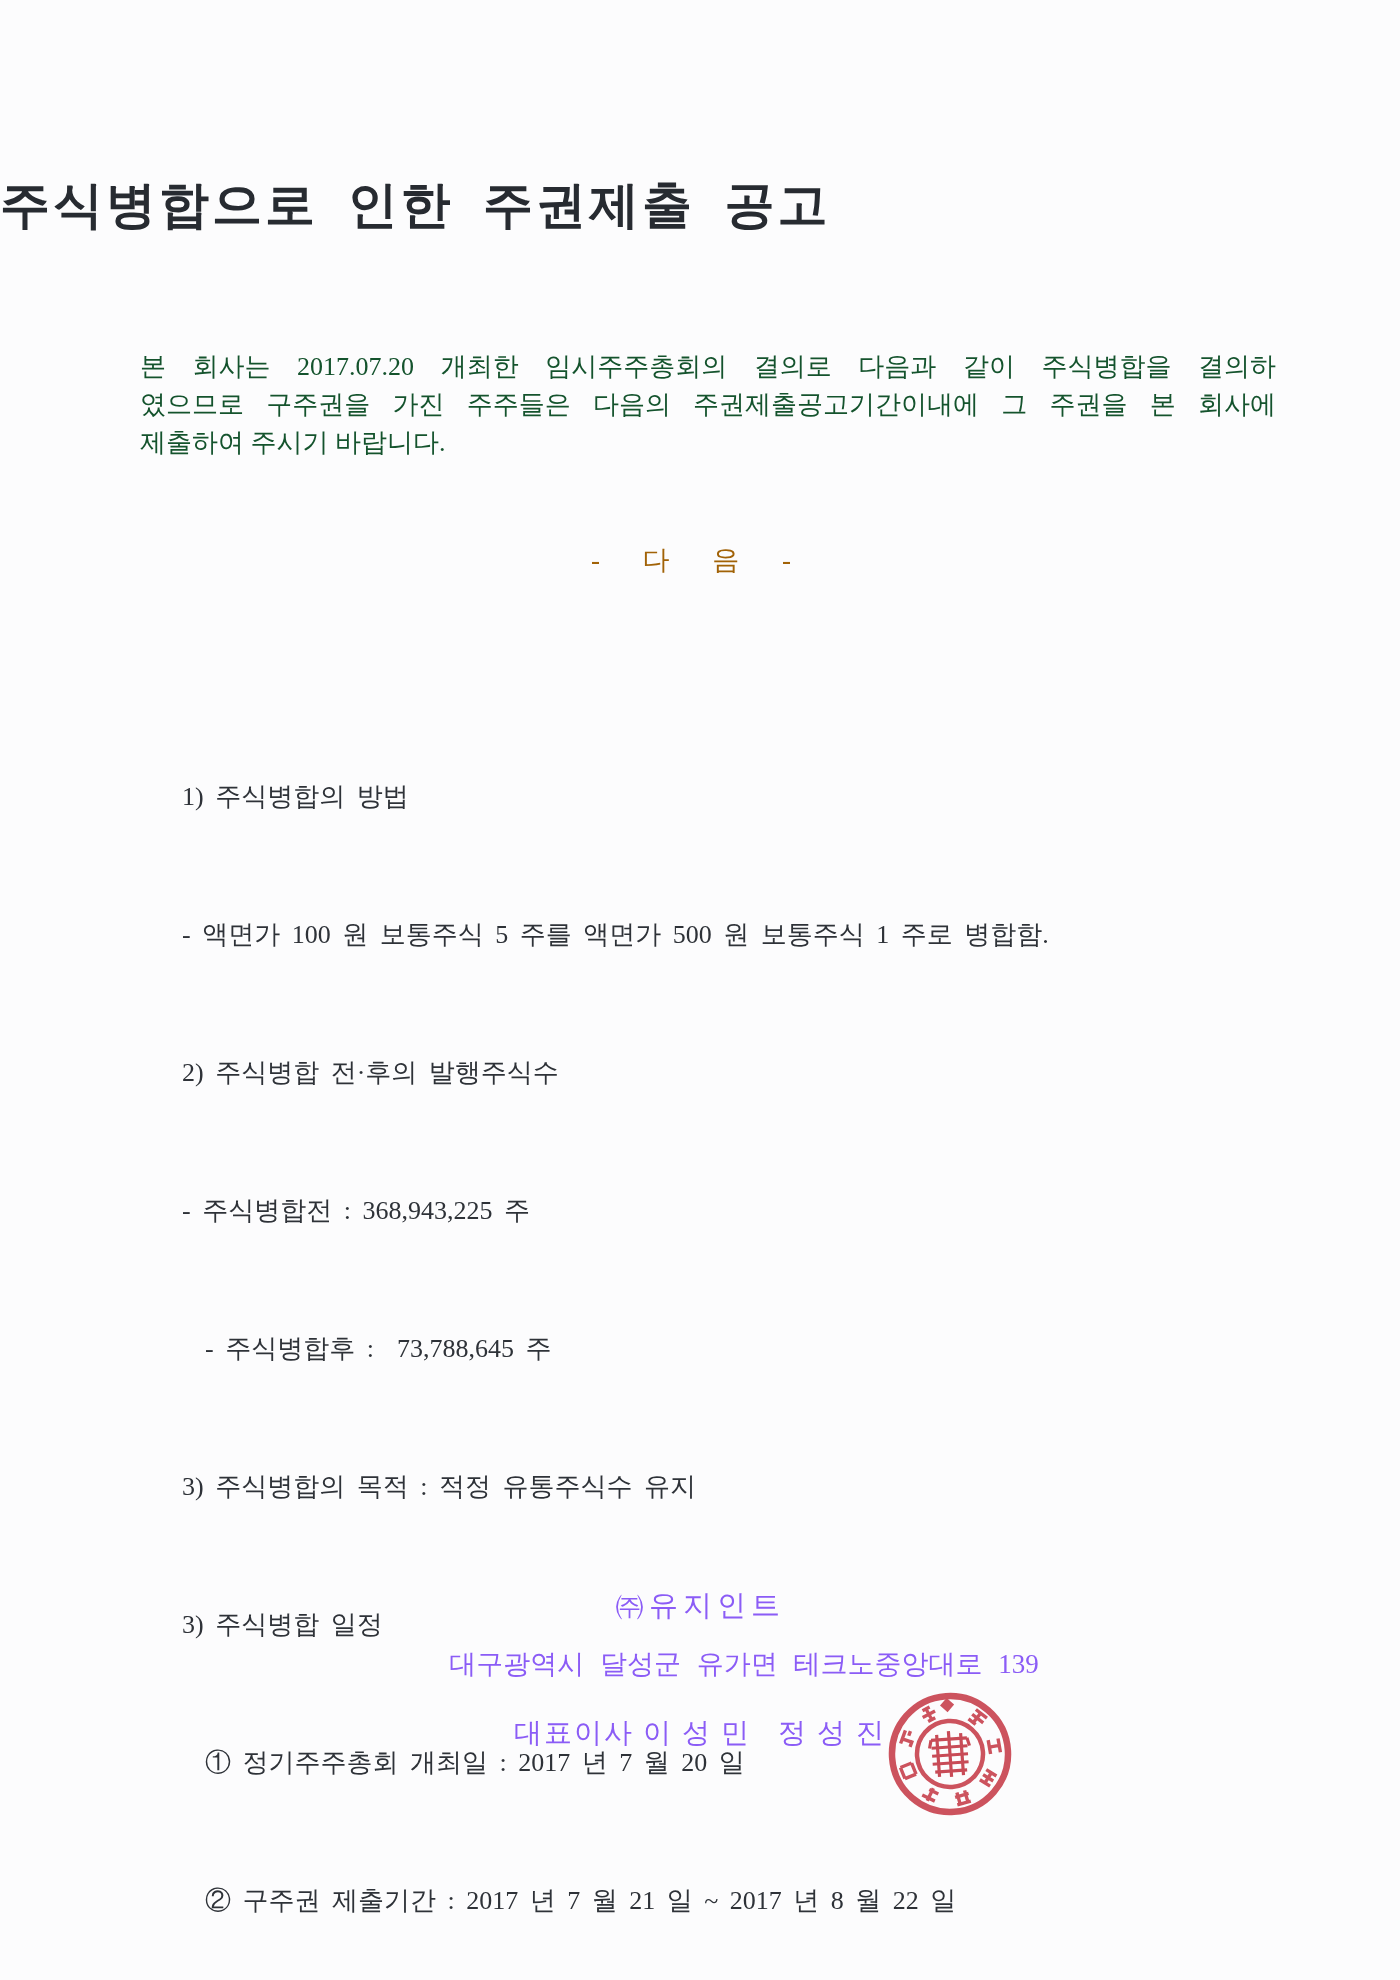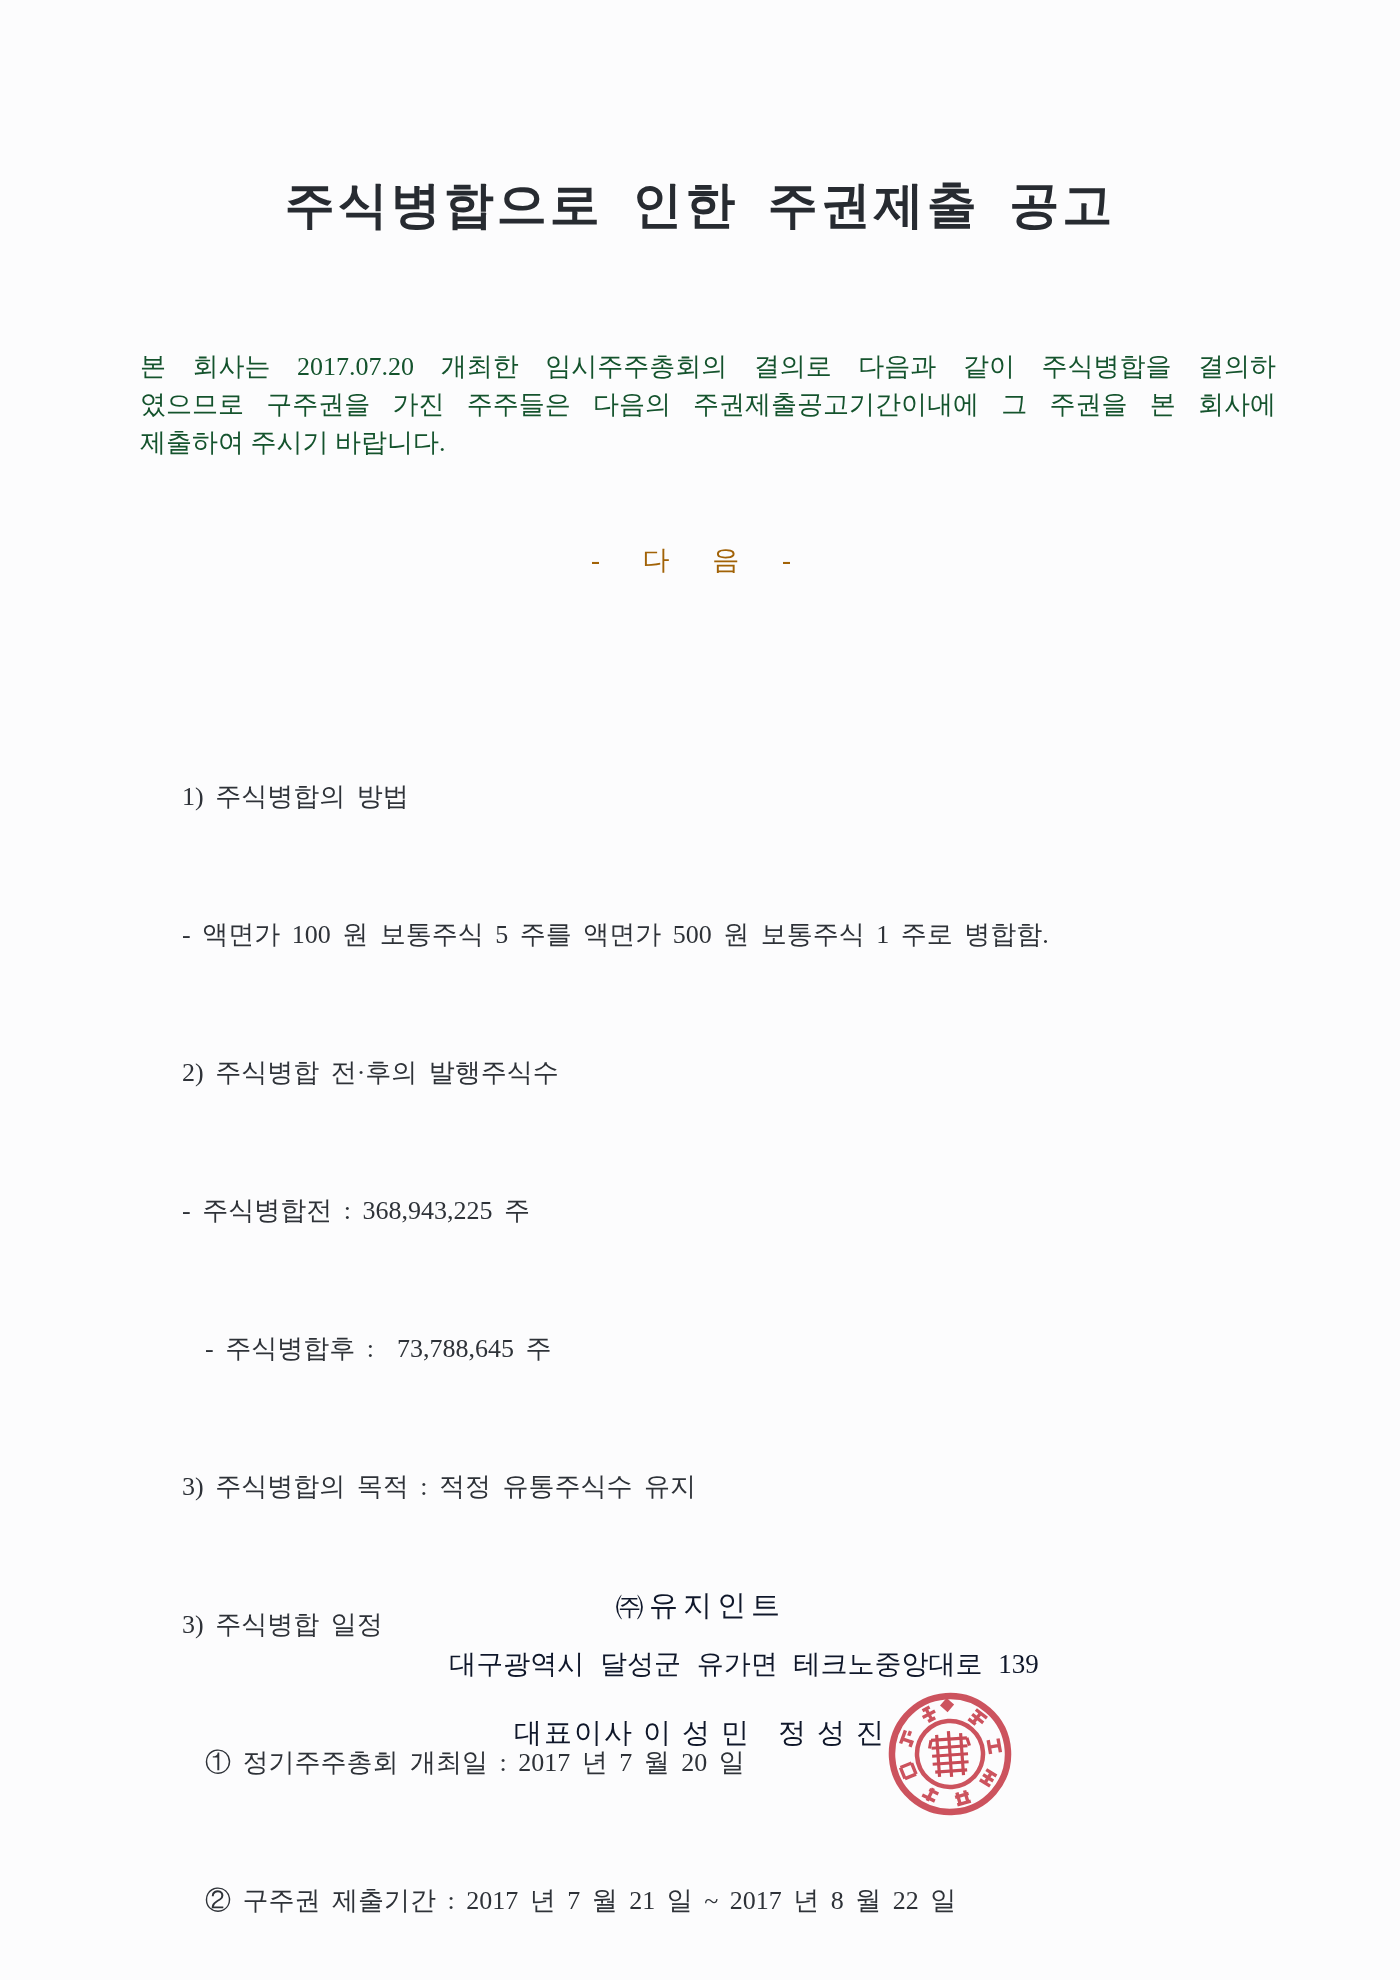--- a/index.html
+++ b/index.html
@@ -4,41 +4,41 @@
 <style>
   html,body { margin:0; padding:0; background:#ffffff; }
   .page {
     position:relative; width:1400px; height:1980px;
     background:#fcfcfd; overflow:hidden;
     color:#2e3238;
     font-family:"Liberation Serif","DejaVu Serif",serif;
   }
   .title {
     position:absolute; top:172px; left:0; width:100%;
-    text-align:center; font-size:50px; font-weight:600;
+    text-align:left; font-size:50px; font-weight:600;
     letter-spacing:3px; word-spacing:14px; color:#272b31;
   }
   .intro {
     position:absolute; top:348px; left:140px; width:1136px;
     font-size:26px; line-height:38px; color:#14532d;
   }
   .intro .line { width:100%; }
   .intro .just { text-align:justify; text-align-last:justify; }
   .divider {
     position:absolute; top:542px; left:0; width:100%;
     text-align:center; font-size:27px; letter-spacing:18px;
     white-space:pre; color:#a16207;
   }
   .list {
     position:absolute; top:682px; left:182px; width:1140px;
     font-size:26px; line-height:46px;
     white-space:pre; word-spacing:5px; color:#2e3238;
   }
   .list .li { min-height:46px; }
-  .f-line { position:absolute; left:0; width:100%; text-align:center; color:#0f172a; }
+  .f-line { position:absolute; left:0; width:100%; text-align:center; color:#8b5cf6; }
   .company { top:1586px; font-size:29px; letter-spacing:5px; }
   .address { top:1646px; font-size:27px; word-spacing:9px;padding-left:44px; }
   .ceo     { top:1714px; font-size:28px; letter-spacing:2px; white-space:pre; }
   .seal {
     position:absolute; left:886px; top:1690px; width:128px; height:128px;
     transform:rotate(-4deg); opacity:0.92;
   }
 </style>
 </head>
 <body>

